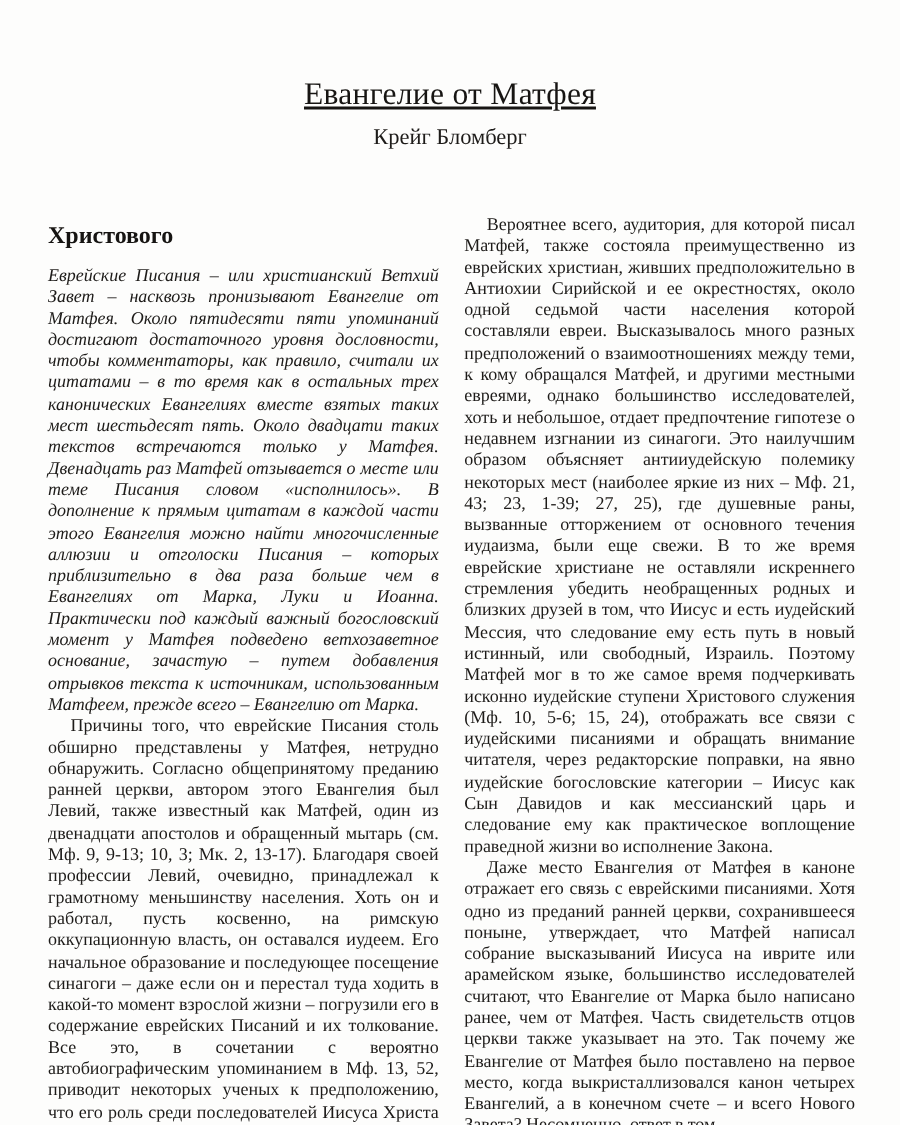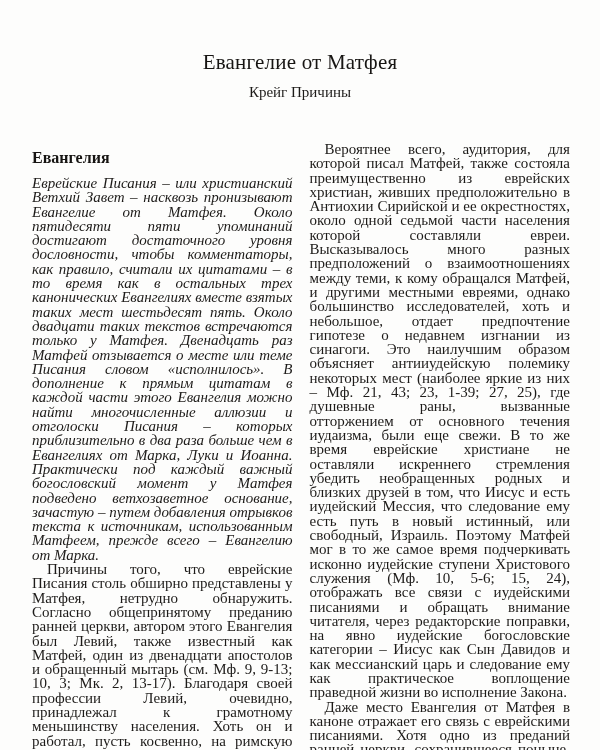--- a/index.html
+++ b/index.html
@@ -22,20 +22,21 @@
     left: 0;
     width: 100%;
     text-align: center;
   }
   .title {
     margin: 0;
     font-size: 21px;
     font-weight: 500;
     letter-spacing: 0.2px;
     color: #171513;
+    text-decoration: underline;
   }
   .author {
     margin-top: 9px;
     font-size: 15px;
     color: #1d1b19;
   }
   .columns {
     position: absolute;
     top: 142px;
     left: 32px;
@@ -48,48 +49,48 @@
     min-width: 0;
   }
   .heading {
     margin: 7px 0 9px 0;
     font-size: 16px;
     font-weight: bold;
     color: #161412;
   }
   .para {
     margin: 0;
-    font-size: 15px;
+    font-size: 12px;
     line-height: 14.3px;
     text-align: justify;
     text-align-last: left;
     text-indent: 15px;
     word-spacing: -0.2px;
     -webkit-hyphens: auto;
     hyphens: auto;
   }
   .para.noindent {
     text-indent: 0;
     font-style: italic;
   }
 </style>
 </head>
 <body>
 
 <div class="page">
 
   <header class="masthead">
     <h1 class="title">Евангелие от Матфея</h1>
-    <div class="author">Крейг Причины</div>
+    <div class="author">Крейг Бломберг</div>
   </header>
 
   <div class="columns">
 
     <section class="col">
-      <h2 class="heading">Евангелия</h2>
+      <h2 class="heading">Христового</h2>
       <p class="para noindent">Еврейские Писания – или христианский Ветхий Завет – насквозь пронизывают Евангелие от Матфея. Около пятидесяти пяти упоминаний достигают достаточного уровня дословности, чтобы комментаторы, как правило, считали их цитатами – в то время как в остальных трех канонических Евангелиях вместе взятых таких мест шестьдесят пять. Около двадцати таких текстов встречаются только у Матфея. Двенадцать раз Матфей отзывается о месте или теме Писания словом «исполнилось». В дополнение к прямым цитатам в каждой части этого Евангелия можно найти многочисленные аллюзии и отголоски Писания – которых приблизительно в два раза больше чем в Евангелиях от Марка, Луки и Иоанна. Практически под каждый важный богословский момент у Матфея подведено ветхозаветное основание, зачастую – путем добавления отрывков текста к источникам, использованным Матфеем, прежде всего – Евангелию от Марка.</p>
       <p class="para">Причины того, что еврейские Писания столь обширно представлены у Матфея, нетрудно обнаружить. Согласно общепринятому преданию ранней церкви, автором этого Евангелия был Левий, также известный как Матфей, один из двенадцати апостолов и обращенный мытарь (см. Мф. 9, 9-13; 10, 3; Мк. 2, 13-17). Благодаря своей профессии Левий, очевидно, принадлежал к грамотному меньшинству населения. Хоть он и работал, пусть косвенно, на римскую оккупационную власть, он оставался иудеем. Его начальное образование и последующее посещение синагоги – даже если он и перестал туда ходить в какой-то момент взрослой жизни – погрузили его в содержание еврейских Писаний и их толкование. Все это, в сочетании с вероятно автобиографическим упоминанием в Мф. 13, 52, приводит некоторых ученых к предположению, что его роль среди последователей Иисуса Христа была подобна роли христианского книжника.</p>
     </section>
 
     <section class="col">
       <p class="para">Вероятнее всего, аудитория, для которой писал Матфей, также состояла преимущественно из еврейских христиан, живших предположительно в Антиохии Сирийской и ее окрестностях, около одной седьмой части населения которой составляли евреи. Высказывалось много разных предположений о взаимоотношениях между теми, к кому обращался Матфей, и другими местными евреями, однако большинство исследователей, хоть и небольшое, отдает предпочтение гипотезе о недавнем изгнании из синагоги. Это наилучшим образом объясняет антииудейскую полемику некоторых мест (наиболее яркие из них – Мф. 21, 43; 23, 1-39; 27, 25), где душевные раны, вызванные отторжением от основного течения иудаизма, были еще свежи. В то же время еврейские христиане не оставляли искреннего стремления убедить необращенных родных и близких друзей в том, что Иисус и есть иудейский Мессия, что следование ему есть путь в новый истинный, или свободный, Израиль. Поэтому Матфей мог в то же самое время подчеркивать исконно иудейские ступени Христового служения (Мф. 10, 5-6; 15, 24), отображать все связи с иудейскими писаниями и обращать внимание читателя, через редакторские поправки, на явно иудейские богословские категории – Иисус как Сын Давидов и как мессианский царь и следование ему как практическое воплощение праведной жизни во исполнение Закона.</p>
       <p class="para">Даже место Евангелия от Матфея в каноне отражает его связь с еврейскими писаниями. Хотя одно из преданий ранней церкви, сохранившееся поныне, утверждает, что Матфей написал собрание высказываний Иисуса на иврите или арамейском языке, большинство исследователей считают, что Евангелие от Марка было написано ранее, чем от Матфея. Часть свидетельств отцов церкви также указывает на это. Так почему же Евангелие от Матфея было поставлено на первое место, когда выкристаллизовался канон четырех Евангелий, а в конечном счете – и всего Нового Завета? Несомненно, ответ в том,</p>
     </section>
 
   </div>

